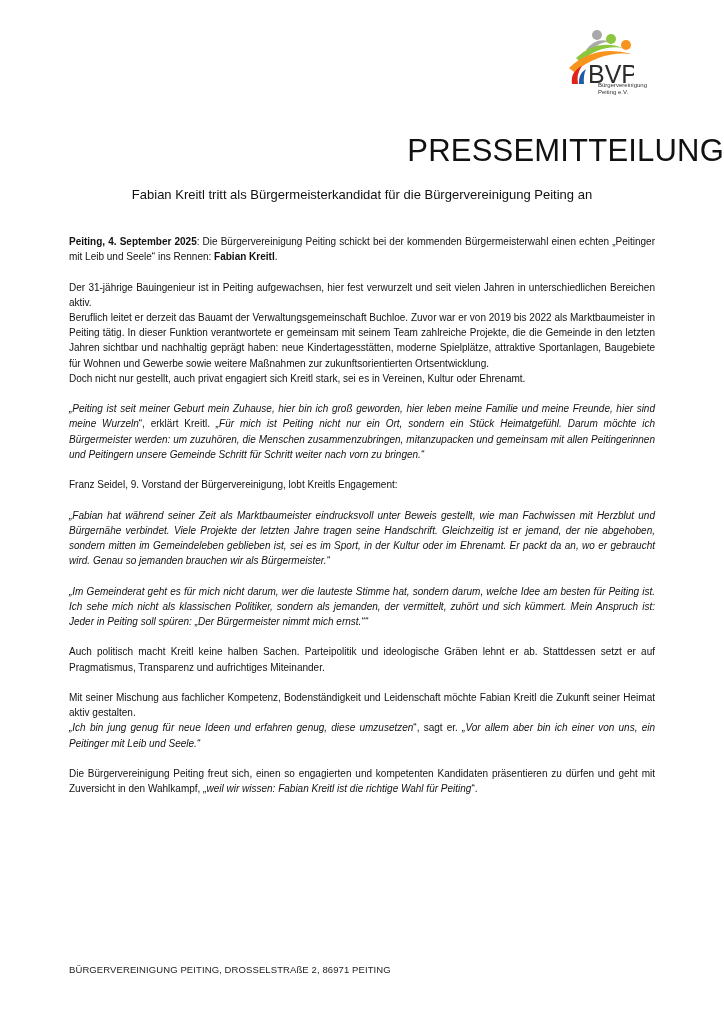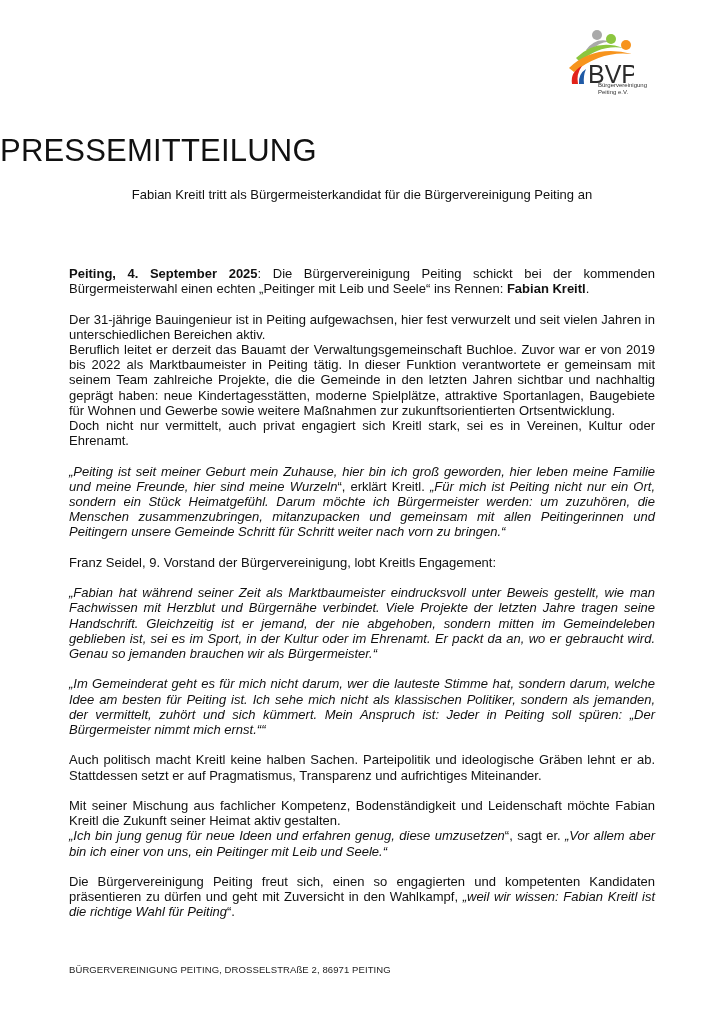--- a/index.html
+++ b/index.html
@@ -4,30 +4,30 @@
   <style>
     html, body { margin: 0; padding: 0; background: #ffffff; }
     body {
       width: 724px; height: 1024px; position: relative; overflow: hidden;
       font-family: "Liberation Sans", sans-serif; color: #111;
     }
     .logo { position: absolute; left: 566px; top: 28px; width: 68px; height: 70px; }
     .logo svg { display: block; }
     .logo-sub { position: absolute; left: 598px; top: 82px; font-size: 6px; line-height: 7px; color: #333; }
     .title {
-      position: absolute; left: 0; width: 724px; top: 133px; text-align: left;
+      position: absolute; left: 0; width: 724px; top: 133px; text-align: right;
       font-size: 31px; letter-spacing: 0.2px; color: #111;
     }
     .subtitle {
       position: absolute; left: 0; width: 724px; top: 187px; text-align: center;
       font-size: 13px; font-weight: normal; color: #111;
     }
     .content {
       position: absolute; left: 69px; width: 586px; top: 234px;
-      font-size: 13px; line-height: 15.2px; text-align: justify; margin-top: 32px;
+      font-size: 10px; line-height: 15.2px; text-align: justify;
     }
     .content p { margin: 0 0 15.2px 0; }
     em { font-style: italic; }
     b { font-weight: bold; }
     .footer {
       position: absolute; left: 69px; top: 964px; font-size: 9.5px; color: #222; letter-spacing: 0.1px;
     }
   </style>
 </head>
 <body>
@@ -53,21 +53,21 @@
 <div class="title">PRESSEMITTEILUNG</div>
 <div class="subtitle">Fabian Kreitl tritt als Bürgermeisterkandidat für die Bürgervereinigung Peiting an</div>
 
 <div class="content">
   <p>
     <b>Peiting, 4. September 2025</b><span>: Die Bürgervereinigung Peiting schickt bei der kommenden Bürgermeisterwahl einen echten „Peitinger mit Leib und Seele“ ins Rennen: </span><b>Fabian Kreitl</b><span>.</span>
   </p>
   <p>
     <span style="display:block;text-align-last:left;">Der 31-jährige Bauingenieur ist in Peiting aufgewachsen, hier fest verwurzelt und seit vielen Jahren in unterschiedlichen Bereichen aktiv.</span>
     <span style="display:block;text-align-last:left;">Beruflich leitet er derzeit das Bauamt der Verwaltungsgemeinschaft Buchloe. Zuvor war er von 2019 bis 2022 als Marktbaumeister in Peiting tätig. In dieser Funktion verantwortete er gemeinsam mit seinem Team zahlreiche Projekte, die die Gemeinde in den letzten Jahren sichtbar und nachhaltig geprägt haben: neue Kindertagesstätten, moderne Spielplätze, attraktive Sportanlagen, Baugebiete für Wohnen und Gewerbe sowie weitere Maßnahmen zur zukunftsorientierten Ortsentwicklung.</span>
-    <span style="display:block;text-align-last:left;">Doch nicht nur vermittelt, auch privat engagiert sich Kreitl stark, sei es in Vereinen, Kultur oder Ehrenamt.</span>
+    <span style="display:block;text-align-last:left;">Doch nicht nur gestellt, auch privat engagiert sich Kreitl stark, sei es in Vereinen, Kultur oder Ehrenamt.</span>
   </p>
   <p>
     <em>„Peiting ist seit meiner Geburt mein Zuhause, hier bin ich groß geworden, hier leben meine Familie und meine Freunde, hier sind meine Wurzeln</em><span>“, erklärt Kreitl. </span><em>„Für mich ist Peiting nicht nur ein Ort, sondern ein Stück Heimatgefühl. Darum möchte ich Bürgermeister werden: um zuzuhören, die Menschen zusammenzubringen, mitanzupacken und gemeinsam mit allen Peitingerinnen und Peitingern unsere Gemeinde Schritt für Schritt weiter nach vorn zu bringen.“</em>
   </p>
   <p>Franz Seidel, 9. Vorstand der Bürgervereinigung, lobt Kreitls Engagement:</p>
   <p><em>„Fabian hat während seiner Zeit als Marktbaumeister eindrucksvoll unter Beweis gestellt, wie man Fachwissen mit Herzblut und Bürgernähe verbindet. Viele Projekte der letzten Jahre tragen seine Handschrift. Gleichzeitig ist er jemand, der nie abgehoben, sondern mitten im Gemeindeleben geblieben ist, sei es im Sport, in der Kultur oder im Ehrenamt. Er packt da an, wo er gebraucht wird. Genau so jemanden brauchen wir als Bürgermeister.“</em></p>
   <p><em>„Im Gemeinderat geht es für mich nicht darum, wer die lauteste Stimme hat, sondern darum, welche Idee am besten für Peiting ist. Ich sehe mich nicht als klassischen Politiker, sondern als jemanden, der vermittelt, zuhört und sich kümmert. Mein Anspruch ist: Jeder in Peiting soll spüren: „Der Bürgermeister nimmt mich ernst.““</em></p>
   <p>Auch politisch macht Kreitl keine halben Sachen. Parteipolitik und ideologische Gräben lehnt er ab. Stattdessen setzt er auf Pragmatismus, Transparenz und aufrichtiges Miteinander.</p>
   <p>
     <span style="display:block;text-align-last:left;">Mit seiner Mischung aus fachlicher Kompetenz, Bodenständigkeit und Leidenschaft möchte Fabian Kreitl die Zukunft seiner Heimat aktiv gestalten.</span>

